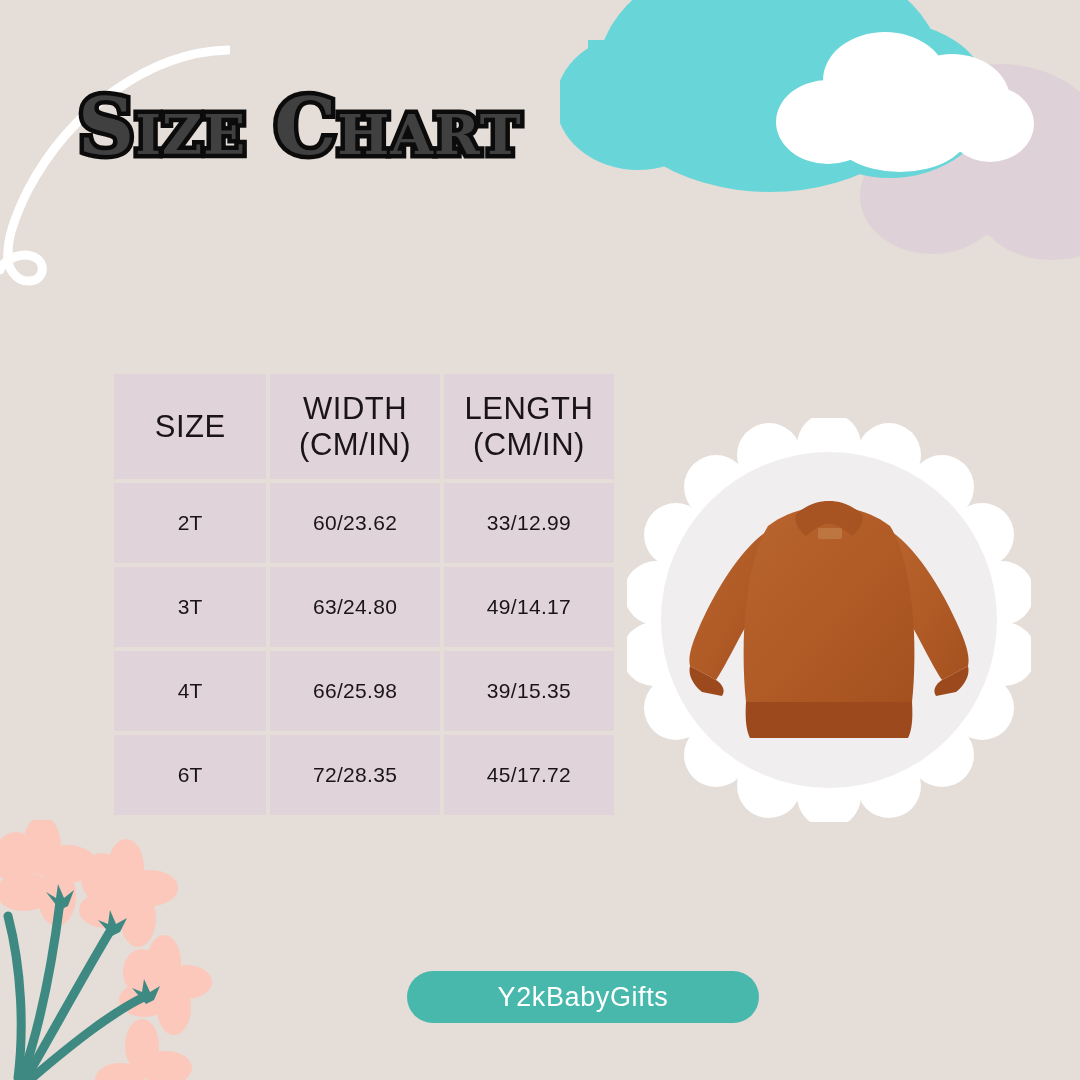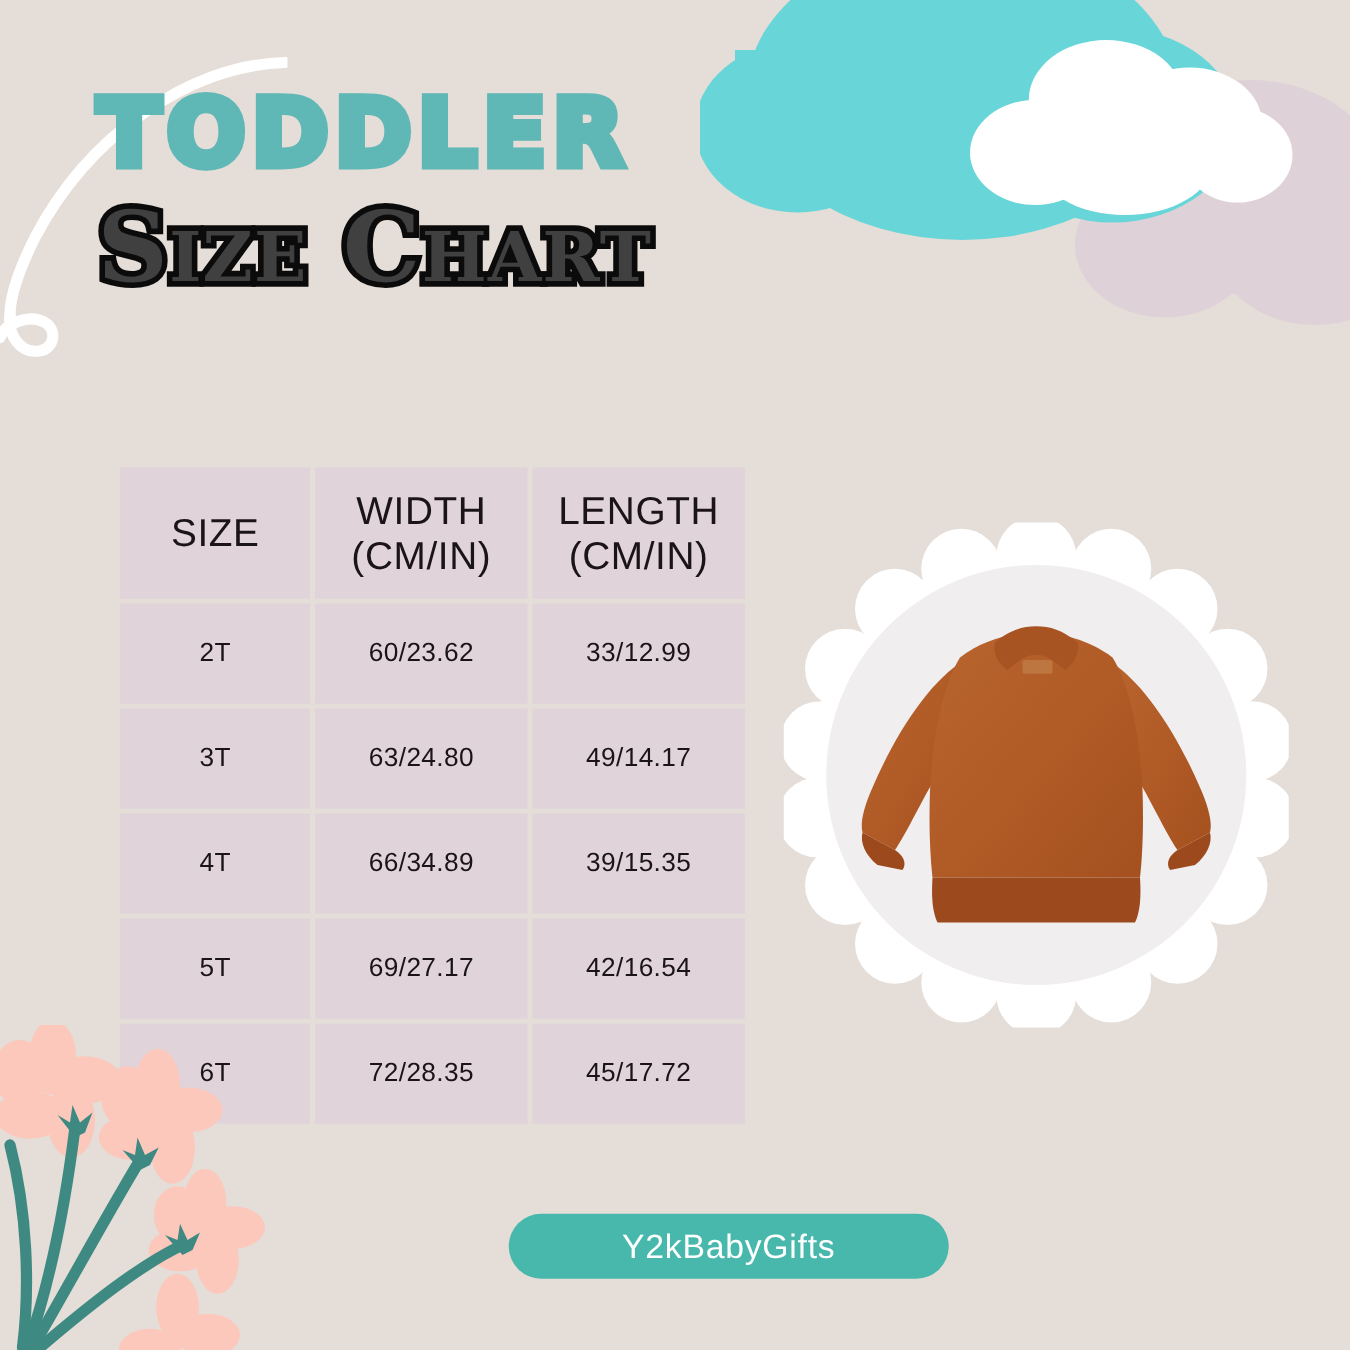--- a/index.html
+++ b/index.html
@@ -82,21 +82,21 @@
     letter-spacing: 1px;
     font-variant: small-caps;
     -webkit-text-stroke: 9px #0b0b0b;
     paint-order: stroke fill;
     margin: 16px 0 0 0;
   }
 
   
   .size-table {
     position: absolute;
-    left: 92px;
+    left: 110px;
     top: 370px;
     width: 508px;
     border-collapse: separate;
     border-spacing: 4px;
   }
   .size-table td,
   .size-table th {
     background: #e0d3da;
     color: #1a1416;
     font-family: "Liberation Sans", sans-serif;
@@ -200,21 +200,20 @@
   </div>
 
   <div class="swirl-layer">
     <svg width="230" height="320" viewBox="0 0 230 320" xmlns="http://www.w3.org/2000/svg">
       <path d="M228 50 C 150 52, 70 110, 28 190 C 14 218, 8 238, 8 252" fill="none" stroke="#ffffff" stroke-width="9" stroke-linecap="round"></path>
       <path d="M8 252 C 6 268, 16 282, 30 281 C 44 280, 46 264, 36 258 C 24 251, 4 258, 0 270" fill="none" stroke="#ffffff" stroke-width="9" stroke-linecap="round"></path>
     </svg>
   </div>
 
   <div class="heading-block">
-    <div class="title-line">TODDLER</div>
     <div class="subtitle-line">Size Chart</div>
   </div>
 
   <table class="size-table">
     <thead>
       <tr>
         <th class="col-size">
           <div>SIZE</div>
         </th>
         <th class="col-width">
@@ -233,27 +232,22 @@
         <td>60/23.62</td>
         <td>33/12.99</td>
       </tr>
       <tr>
         <td>3T</td>
         <td>63/24.80</td>
         <td>49/14.17</td>
       </tr>
       <tr>
         <td>4T</td>
-        <td>66/34.89</td>
+        <td>66/25.98</td>
         <td>39/15.35</td>
-      </tr>
-      <tr>
-        <td>5T</td>
-        <td>69/27.17</td>
-        <td>42/16.54</td>
       </tr>
       <tr>
         <td>6T</td>
         <td>72/28.35</td>
         <td>45/17.72</td>
       </tr>
     </tbody>
   </table>
 
   <div class="product-frame">

